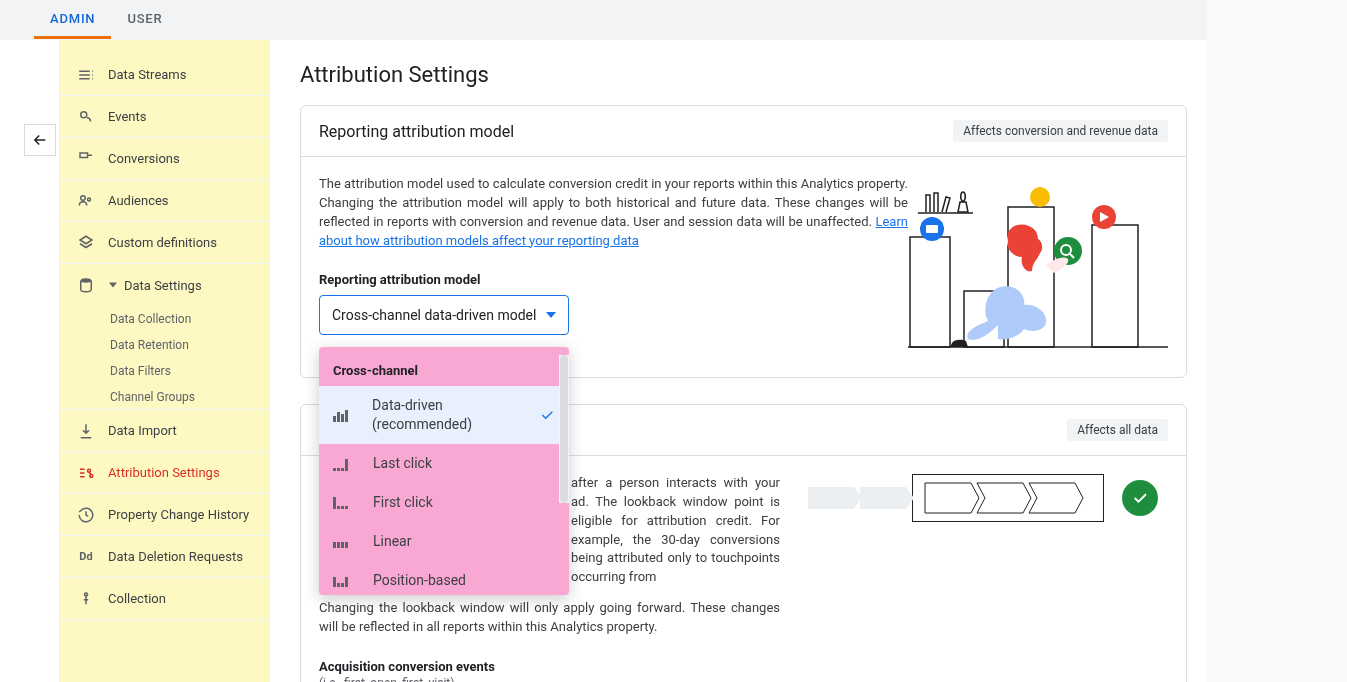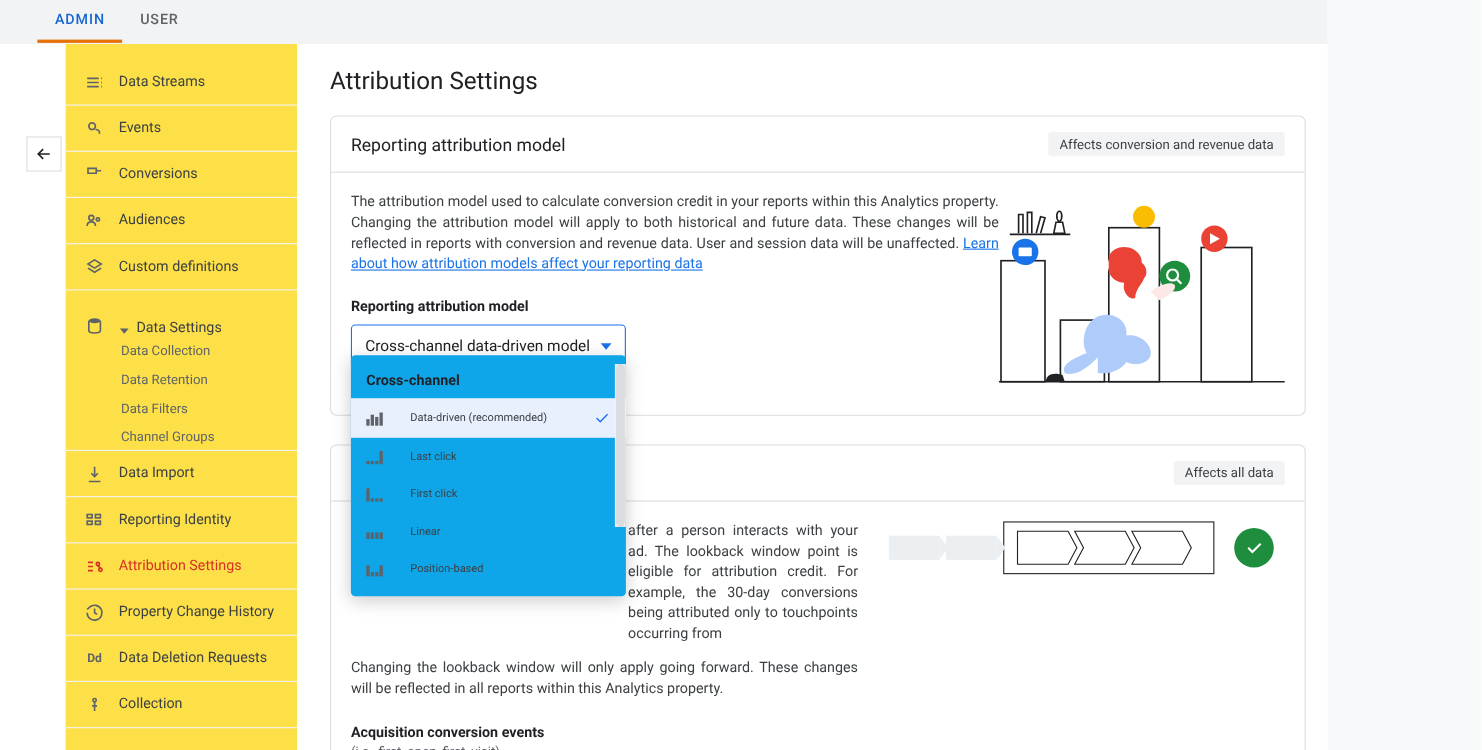--- a/index.html
+++ b/index.html
@@ -12,21 +12,21 @@
   .top-tab.active { color: #1967d2; border-bottom-color: #e8710a; }
 
   
   .body-row { display: flex; height: calc(100% - 40px); }
 
   
   .back-col { width: 60px; position: relative; border-right: 1px solid #f1f3f4; }
   .back-btn { position: absolute; top: 84px; left: 24px; width: 32px; height: 32px; border: 1px solid #dadce0; background: #fff; display: flex; align-items: center; justify-content: center; border-radius: 0; cursor: pointer; }
 
   
-  .sidebar { width: 210px; background: #fde047; padding-top: 14px; }
+  .sidebar { width: 210px; background: #fef9c3; padding-top: 14px; }
   .side-item { display: flex; align-items: center; height: 42px; padding: 0 8px 0 16px; font-size: 13px; color: #3c4043; border-bottom: 1px solid #f1f3f4; cursor: pointer; }
   .side-item .icon { width: 20px; height: 20px; margin-right: 12px; display: inline-flex; align-items: center; justify-content: center; color: #5f6368; }
   .side-item.active { color: #d93025; }
   .side-item.active .icon { color: #d93025; }
   .side-sub { padding-left: 50px; height: 26px; display: flex; align-items: center; font-size: 12px; color: #5f6368; border-bottom: none; cursor: pointer; }
   .side-sub:last-of-type { margin-bottom: 6px; }
   .side-caret { width: 10px; height: 10px; margin-right: 6px; display: inline-flex; align-items: center; justify-content: center; }
   .side-group-bottom { border-bottom: 1px solid #f1f3f4; }
 
   
@@ -42,25 +42,25 @@
   .desc { font-size: 13px; line-height: 1.45; color: #3c4043; text-align: justify; }
   .desc a { color: #1a73e8; text-decoration: underline; }
 
   .field-label { font-size: 13px; font-weight: 700; color: #202124; margin-top: 22px; margin-bottom: 8px; }
   .field-sub { font-size: 12px; color: #5f6368; margin-top: -6px; margin-bottom: 10px; }
 
   .dropdown-wrap { position: relative; width: 250px; }
   .dropdown { border: 1px solid #1a73e8; border-radius: 4px; height: 40px; display: flex; align-items: center; padding: 0 12px; font-size: 14px; color: #202124; cursor: pointer; background: #fff; }
   .dd-caret { margin-left: auto; color: #1a73e8; }
 
-  .menu { position: absolute; top: 28px; left: 0; width: 250px; background: #0ea5e9; border-radius: 4px; box-shadow: 0 4px 16px rgba(0,0,0,0.2); padding: 8px 0; z-index: 10; max-height: 248px; overflow: hidden; }
+  .menu { position: absolute; top: 52px; left: 0; width: 250px; background: #f9a8d4; border-radius: 4px; box-shadow: 0 4px 16px rgba(0,0,0,0.2); padding: 8px 0; z-index: 10; max-height: 248px; overflow: hidden; }
   .menu-scroll { position: absolute; right: 0; top: 8px; width: 10px; height: 148px; background: #f1f3f4; }
   .menu-scroll::after { content: ""; position: absolute; left: 1px; top: 0; width: 8px; height: 148px; background: #dadce0; border-radius: 4px; }
   .menu-header { padding: 8px 14px; font-size: 13px; font-weight: 700; color: #202124; }
-  .menu-item { display: flex; align-items: center; padding: 10px 14px; font-size: 10px; color: #3c4043; cursor: pointer; }
+  .menu-item { display: flex; align-items: center; padding: 10px 14px; font-size: 14px; color: #3c4043; cursor: pointer; }
   .menu-item .micon { width: 22px; height: 14px; margin-right: 18px; display: inline-flex; align-items: flex-end; gap: 1px; }
   .menu-item .micon i { width: 3px; background: #5f6368; display: inline-block; }
   .menu-item .check { margin-left: auto; color: #1a73e8; }
   .menu-item.selected { background: #e8f0fe; }
   .menu-item .mlabel { line-height: 1.35; }
 
   
   .illus { width: 260px; flex: 0 0 260px; position: relative; }
   .col-left-text { flex: 1; }
 
@@ -134,21 +134,21 @@
       </div>
       <div class="side-item">
         <span class="icon">
           <svg width="18" height="18" viewBox="0 0 24 24" fill="none" stroke="#5f6368" stroke-width="2">
               <path d="M12 3l8 5-8 5-8-5z"></path>
               <path d="M4 13l8 5 8-5"></path>
             </svg>
         </span>
         <span>Custom definitions</span>
       </div>
-      <div class="side-item" style="border-bottom:none;align-items:flex-end;">
+      <div class="side-item" style="border-bottom:none;">
         <span class="icon">
           <svg width="18" height="18" viewBox="0 0 24 24" fill="#5f6368">
               <ellipse cx="12" cy="6" rx="7" ry="3"></ellipse>
               <path fill="none" stroke="#5f6368" stroke-width="2" d="M5 6v12c0 1.7 3.1 3 7 3s7-1.3 7-3V6"></path>
             </svg>
         </span>
         <span class="side-caret">
           <svg width="8" height="8" viewBox="0 0 10 10" fill="#5f6368">
               <path d="M0 2l5 6 5-6z"></path>
             </svg>
@@ -160,31 +160,20 @@
       <div class="side-sub">Data Filters</div>
       <div class="side-sub side-group-bottom">Channel Groups</div>
 
       <div class="side-item">
         <span class="icon">
           <svg width="18" height="18" viewBox="0 0 24 24" fill="none" stroke="#5f6368" stroke-width="2">
               <path d="M12 3v12M8 11l4 4 4-4M5 21h14"></path>
             </svg>
         </span>
         <span>Data Import</span>
-      </div>
-      <div class="side-item">
-        <span class="icon">
-          <svg width="18" height="18" viewBox="0 0 24 24" fill="none" stroke="#5f6368" stroke-width="2">
-              <rect x="3" y="5" width="6" height="4"></rect>
-              <rect x="3" y="13" width="6" height="4"></rect>
-              <rect x="13" y="5" width="6" height="4"></rect>
-              <rect x="13" y="13" width="6" height="4"></rect>
-            </svg>
-        </span>
-        <span>Reporting Identity</span>
       </div>
       <div class="side-item active">
         <span class="icon">
           <svg width="18" height="18" viewBox="0 0 24 24" fill="none" stroke="#d93025" stroke-width="2">
               <path d="M4 7h6M4 12h6M4 17h6"></path>
               <circle cx="16" cy="9" r="2"></circle>
               <circle cx="19" cy="16" r="2"></circle>
               <path d="M16 11l3 3"></path>
             </svg>
         </span>

